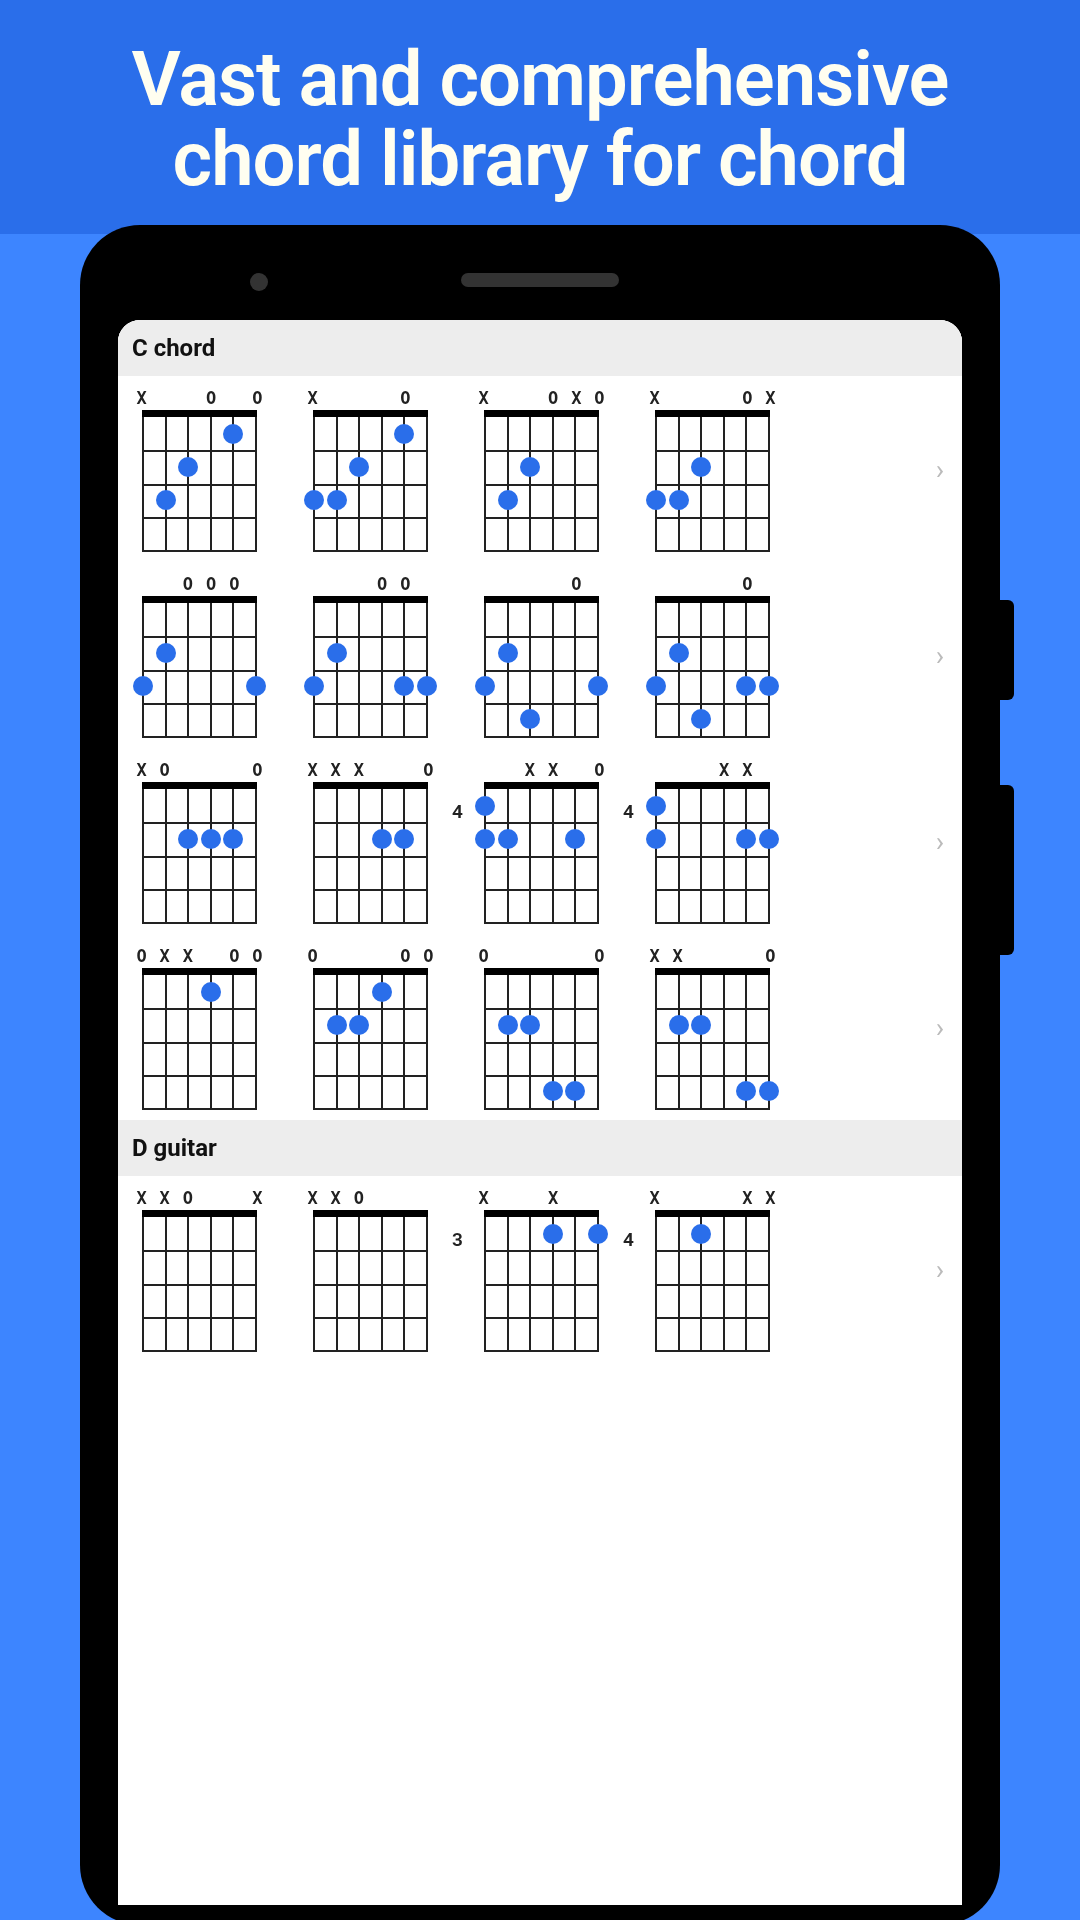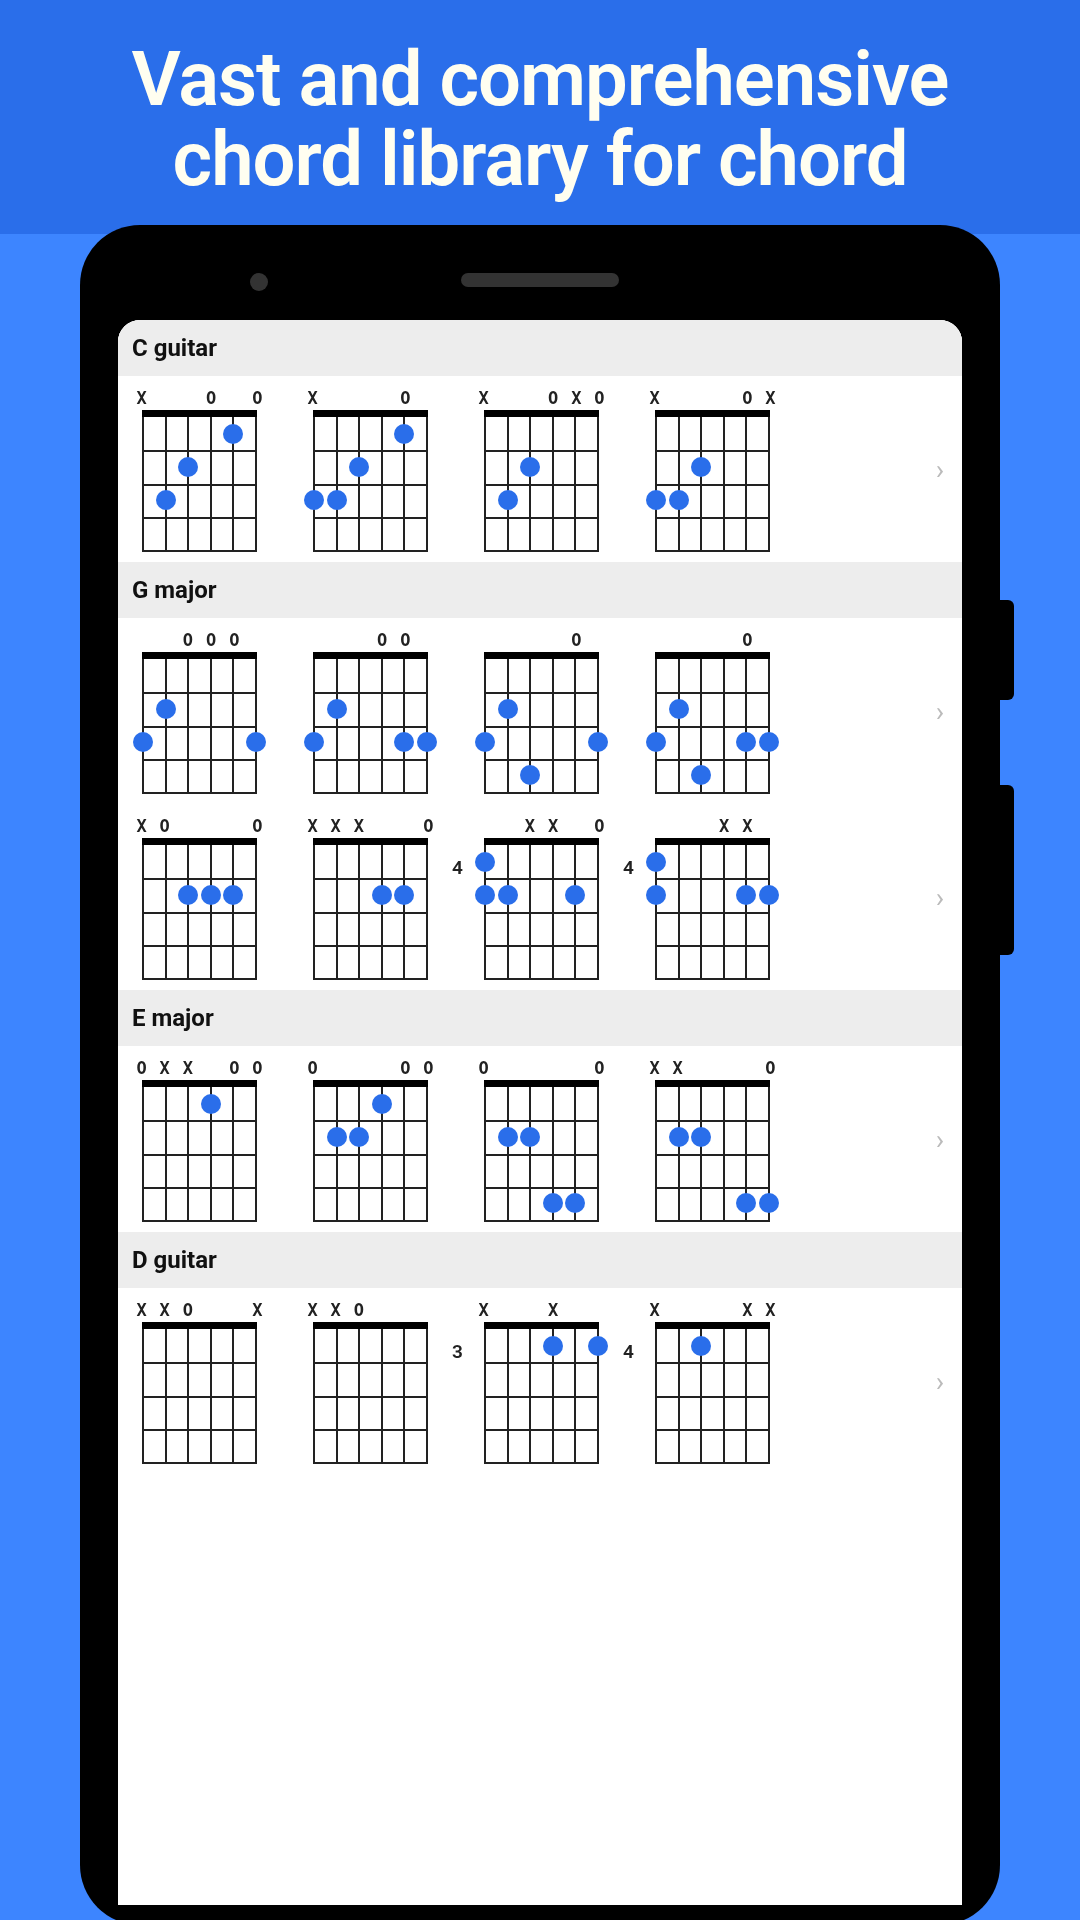--- a/index.html
+++ b/index.html
@@ -178,21 +178,21 @@
 
 <div class="phone">
   <div class="speaker"></div>
   <div class="camera"></div>
   <div class="side-btn-1"></div>
   <div class="side-btn-2"></div>
 
   <div class="screen">
 
     <div class="content" id="content">
-        <div class="section-hdr">C guitar</div>
+        <div class="section-hdr">C chord</div>
         <div class="row">
           <div class="diagrams">
             <div class="chord">
               <div class="markers">
                 <span>X</span>
                 <span></span>
                 <span></span>
                 <span>O</span>
                 <span></span>
                 <span>O</span>
@@ -284,21 +284,20 @@
                 <div class="stringline" style="left: 90.4px;"></div>
                 <div class="stringline" style="left: 113px;"></div>
                 <div class="dot" style="left: 46.2px; top: 49.875px;"></div>
                 <div class="dot" style="left: 23.6px; top: 83.125px;"></div>
                 <div class="dot" style="left: 1px; top: 83.125px;"></div>
               </div>
             </div>
           </div>
           <div class="chev">›</div>
         </div>
-        <div class="section-hdr">G major</div>
         <div class="row">
           <div class="diagrams">
             <div class="chord">
               <div class="markers">
                 <span></span>
                 <span></span>
                 <span>O</span>
                 <span>O</span>
                 <span>O</span>
                 <span></span>
@@ -502,21 +501,20 @@
                 <div class="stringline" style="left: 113px;"></div>
                 <div class="dot" style="left: 1px; top: 16.625px;"></div>
                 <div class="dot" style="left: 1px; top: 49.875px;"></div>
                 <div class="dot" style="left: 91.4px; top: 49.875px;"></div>
                 <div class="dot" style="left: 114px; top: 49.875px;"></div>
               </div>
             </div>
           </div>
           <div class="chev">›</div>
         </div>
-        <div class="section-hdr">E major</div>
         <div class="row">
           <div class="diagrams">
             <div class="chord">
               <div class="markers">
                 <span>O</span>
                 <span>X</span>
                 <span>X</span>
                 <span></span>
                 <span>O</span>
                 <span>O</span>

